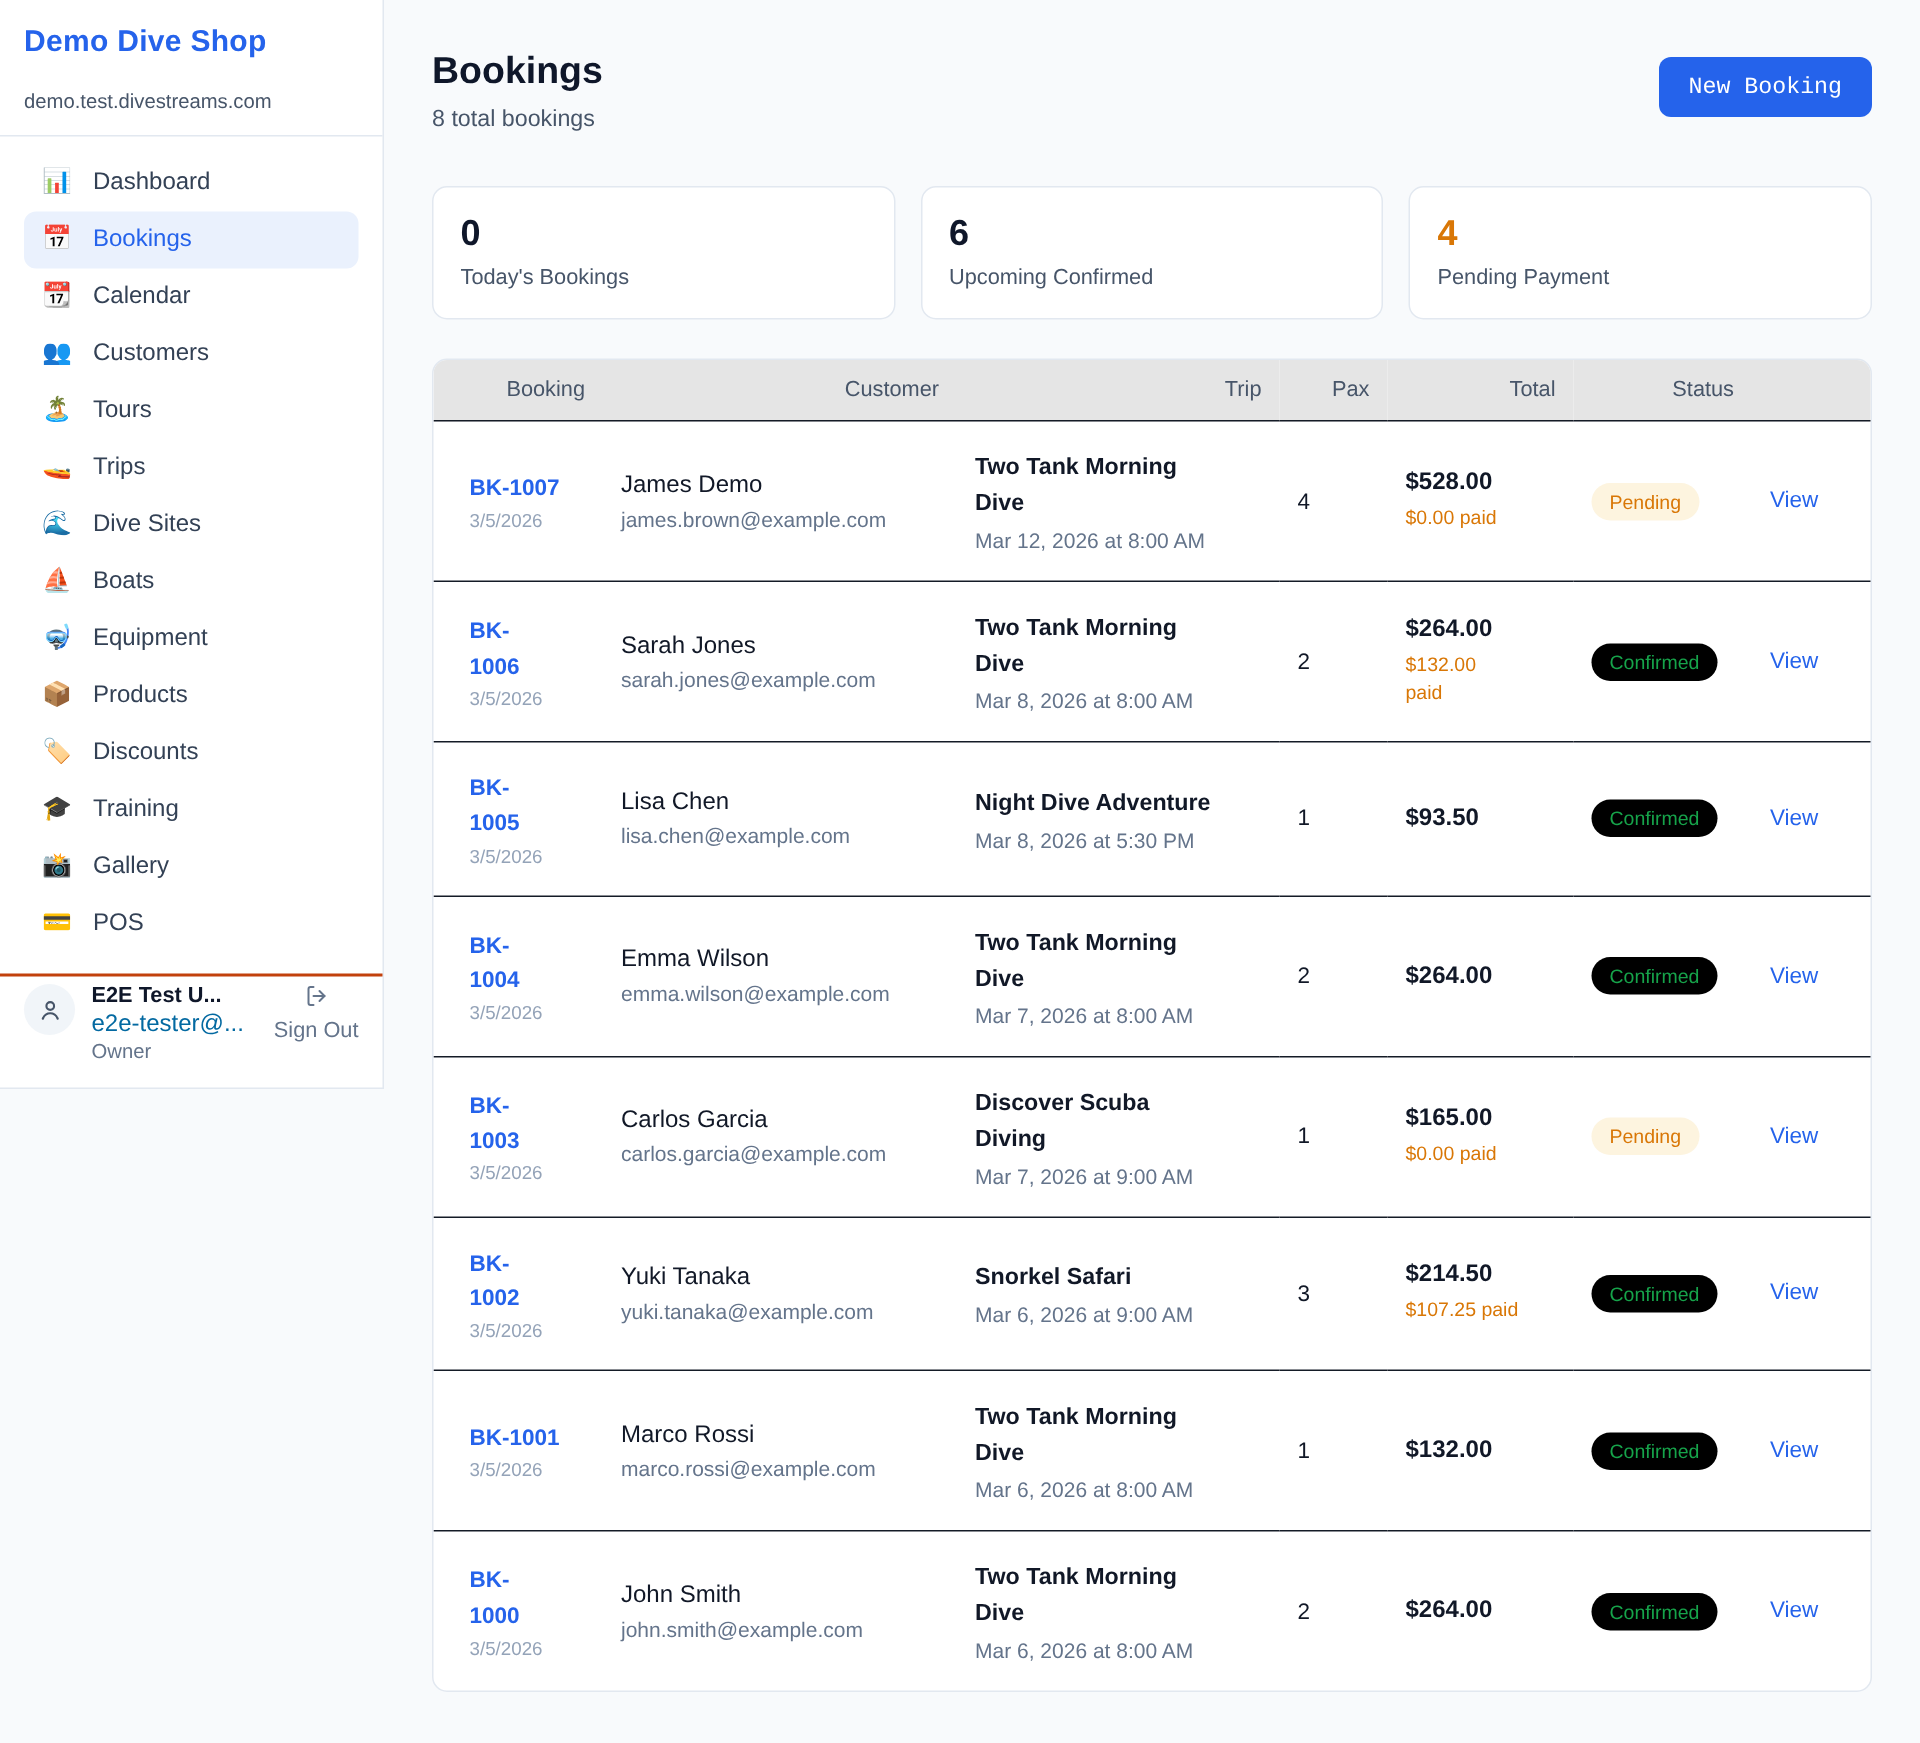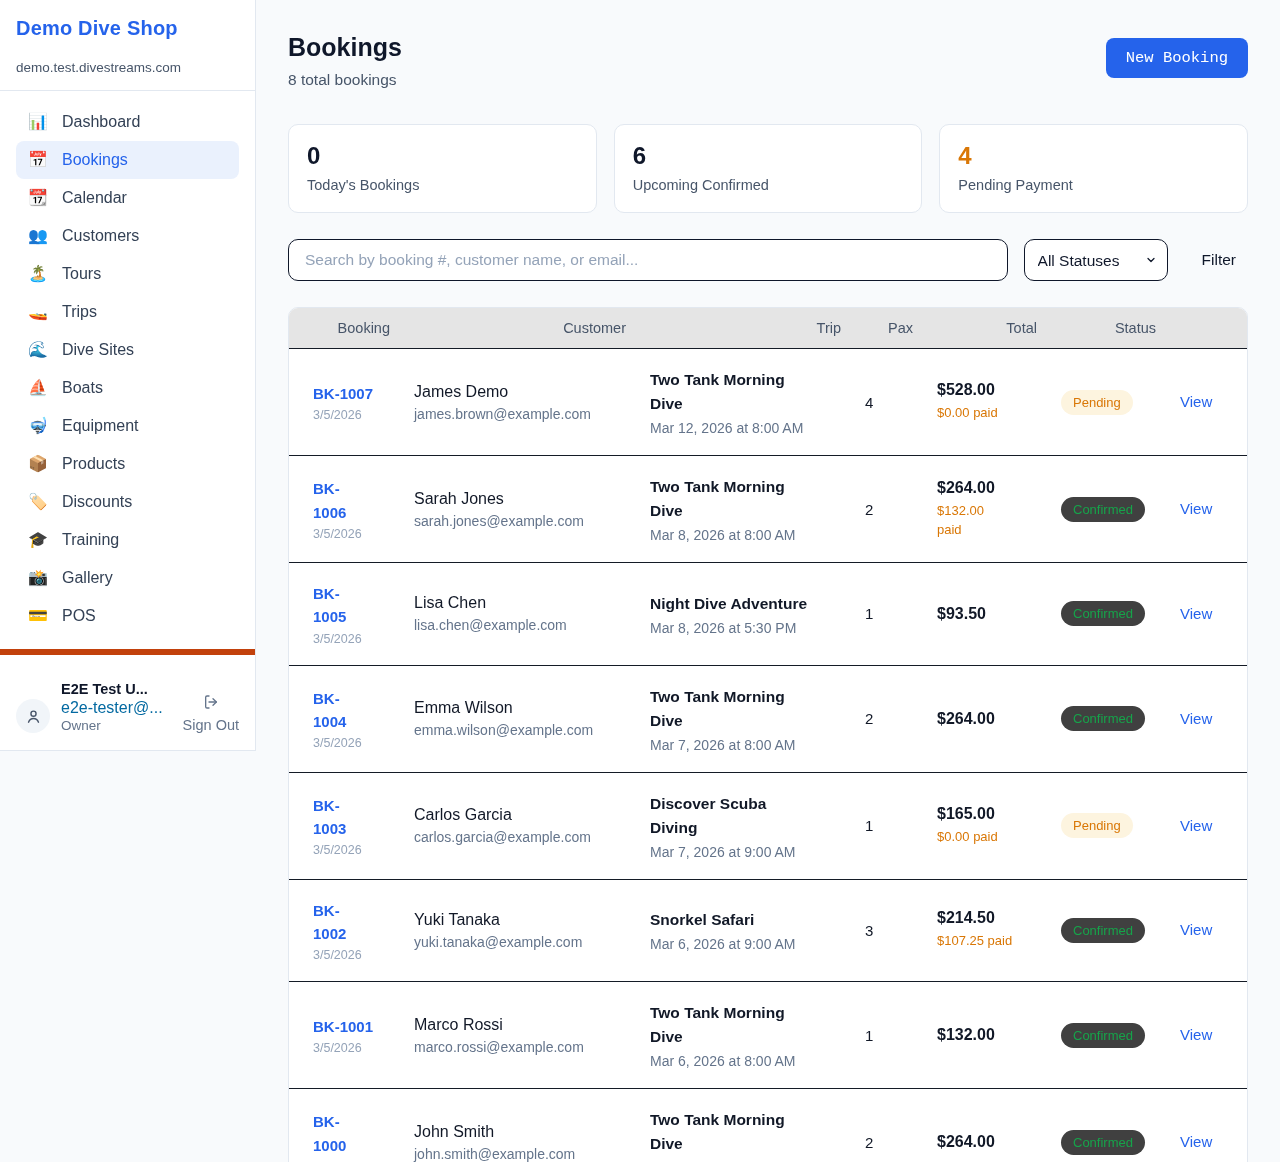--- a/index.html
+++ b/index.html
@@ -25,23 +25,23 @@
   .nav { padding:12px 16px 14px; }
   .nav-item {
     display:flex; align-items:center; gap:14px;
     padding:10px 12px; border-radius:8px;
     font-size:16px; color:#334155; cursor:pointer;
   }
   .nav-item.active { background:#eaf1fd; color:#2563eb; }
   .nav-icon { width:20px; font-size:16px; line-height:1; text-align:center; }
 
   .user-section {
-    border-top:6px solid #c2410c;
-    padding:26px 16px 17px;
-    display:flex; align-items:flex-end; gap:11px;
+    border-top:2px solid #c2410c;
+    padding:5px 16px 17px;
+    display:flex; align-items:flex-start; gap:11px;
   }
   .avatar {
     width:34px; height:34px; border-radius:50%;
     background:#f1f5f9; flex:0 0 auto;
     display:flex; align-items:center; justify-content:center;
   }
   .user-info { min-width:0; }
   .user-name { font-size:14.5px; font-weight:700; color:#0f172a; }
   .user-email { font-size:16px; color:#0369a1; margin-top:2px; }
   .user-role { font-size:13.5px; color:#64748b; margin-top:1px; }
@@ -117,21 +117,21 @@
   .customer-email { font-size:14px; color:#64748b; margin-top:5px; }
   .trip-name { font-size:15.5px; font-weight:600; color:#111827; white-space:pre-line; line-height:1.55; }
   .trip-time { font-size:14px; color:#64748b; margin-top:4px; }
   .td-pax { font-size:15px; color:#111827; }
   .total-amount { font-size:16px; font-weight:700; color:#111827; }
   .paid-amount { font-size:13px; color:#d97706; margin-top:5px; white-space:pre-line; line-height:1.45; }
   .badge {
     display:inline-block; padding:5px 12px; border-radius:999px; font-size:13px;
   }
   .badge-pending { color:#d97706; background:#fdf4df; }
-  .badge-confirmed { color:#16a34a; background:#404040; }
+  .badge-confirmed { color:#16a34a; background:#000000; }
   .view-link { font-size:15px; color:#2563eb; text-decoration:none; cursor:pointer; }
 </style>
 </head>
 <body>
 
 <aside class="sidebar">
   <div class="sidebar-header">
     <div class="brand-name">Demo Dive Shop</div>
     <div class="brand-domain">demo.test.divestreams.com</div>
   </div>
@@ -253,32 +253,20 @@
         <div class="stat-label">Upcoming Confirmed</div>
       </div>
 
       <div class="stat-card">
         <div class="stat-value" style="color: rgb(217, 119, 6);">4</div>
         <div class="stat-label">Pending Payment</div>
       </div>
 
   </div>
 
-  <div class="filters-row">
-    <input class="search-input" type="text" placeholder="Search by booking #, customer name, or email..." style="">
-    <div class="select-wrap">
-      <select class="status-select">
-        <option>All Statuses</option>
-      </select>
-      <svg class="select-chevron" width="12" height="12" viewBox="0 0 24 24" fill="none" stroke="#0f172a" stroke-width="2.5" stroke-linecap="round" stroke-linejoin="round">
-        <polyline points="6 9 12 15 18 9"></polyline>
-      </svg>
-    </div>
-    <button class="filter-btn">Filter</button>
-  </div>
 
   <div class="table-card">
     <table>
       <colgroup>
         <col style="width:113px">
           <col style="width:236px">
           <col style="width:215px">
         <col style="width:72px">
           <col style="width:124px">
           <col style="width:119px">

